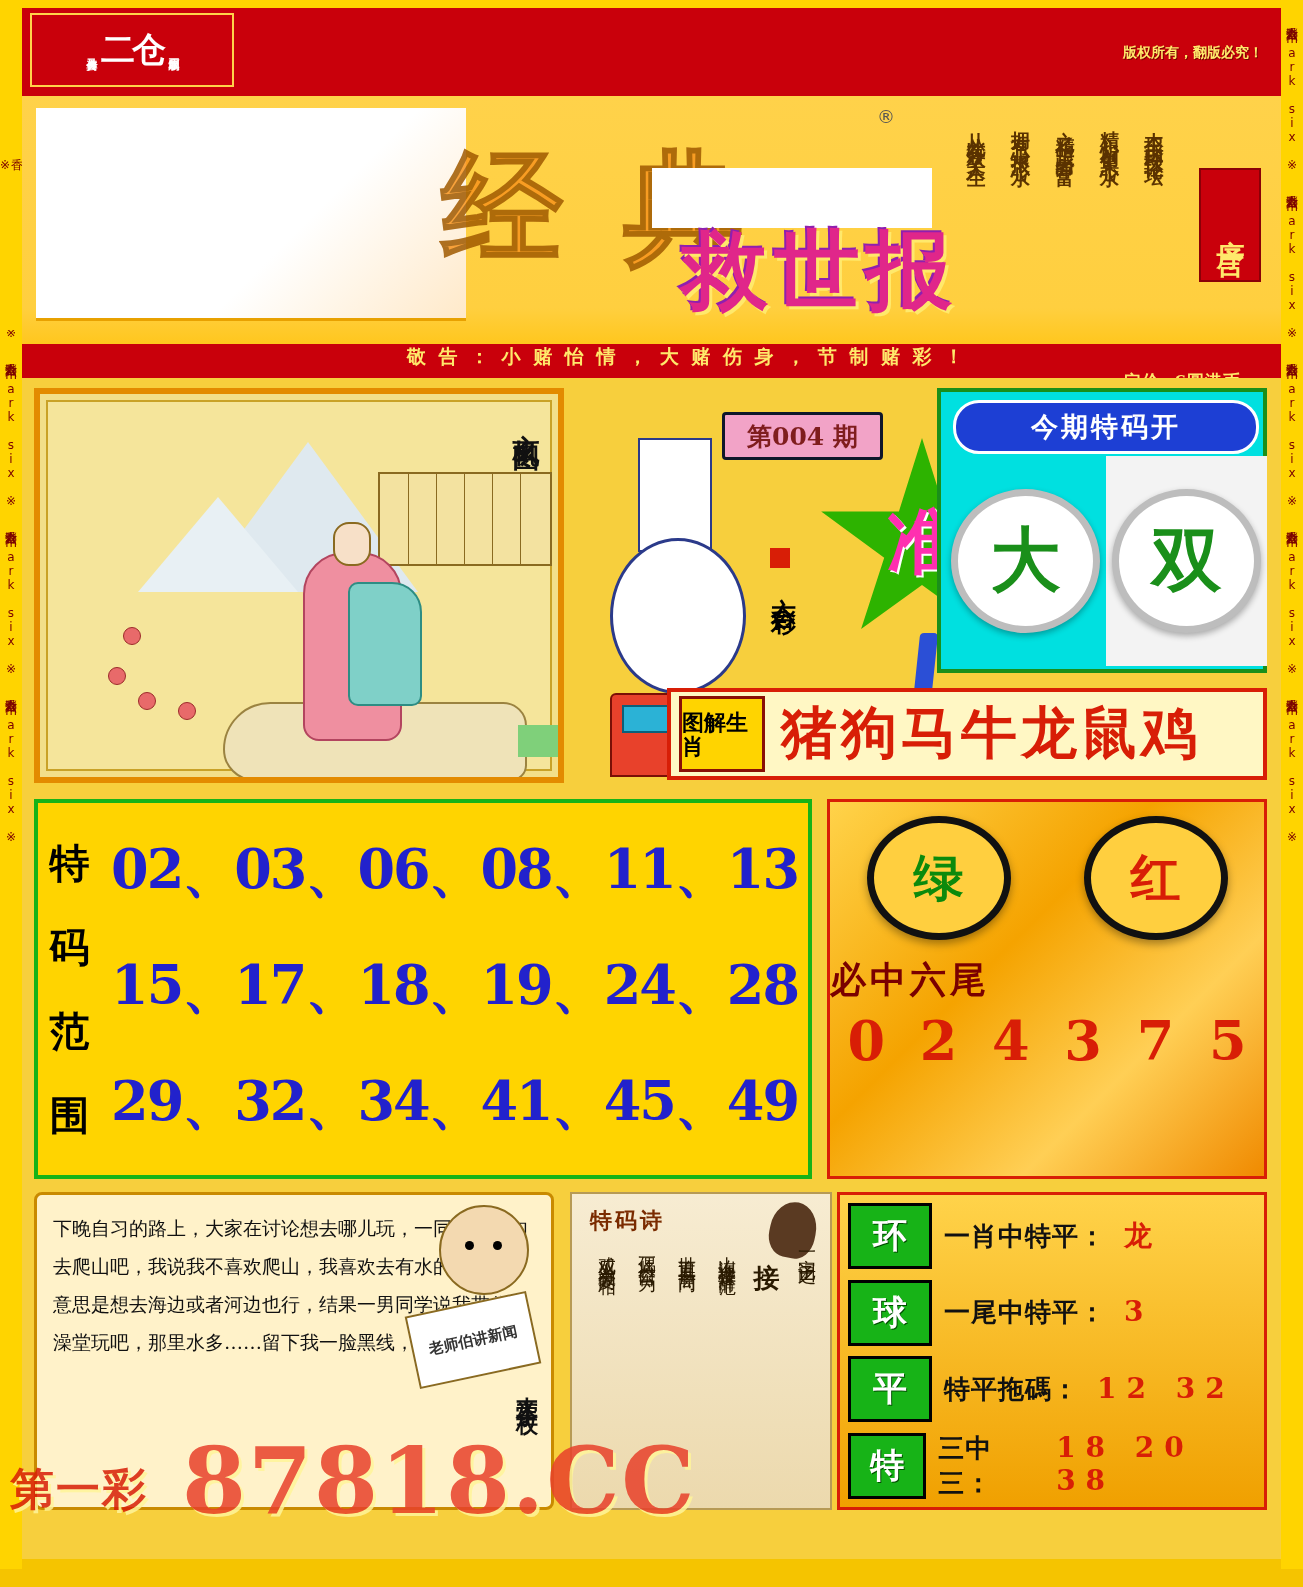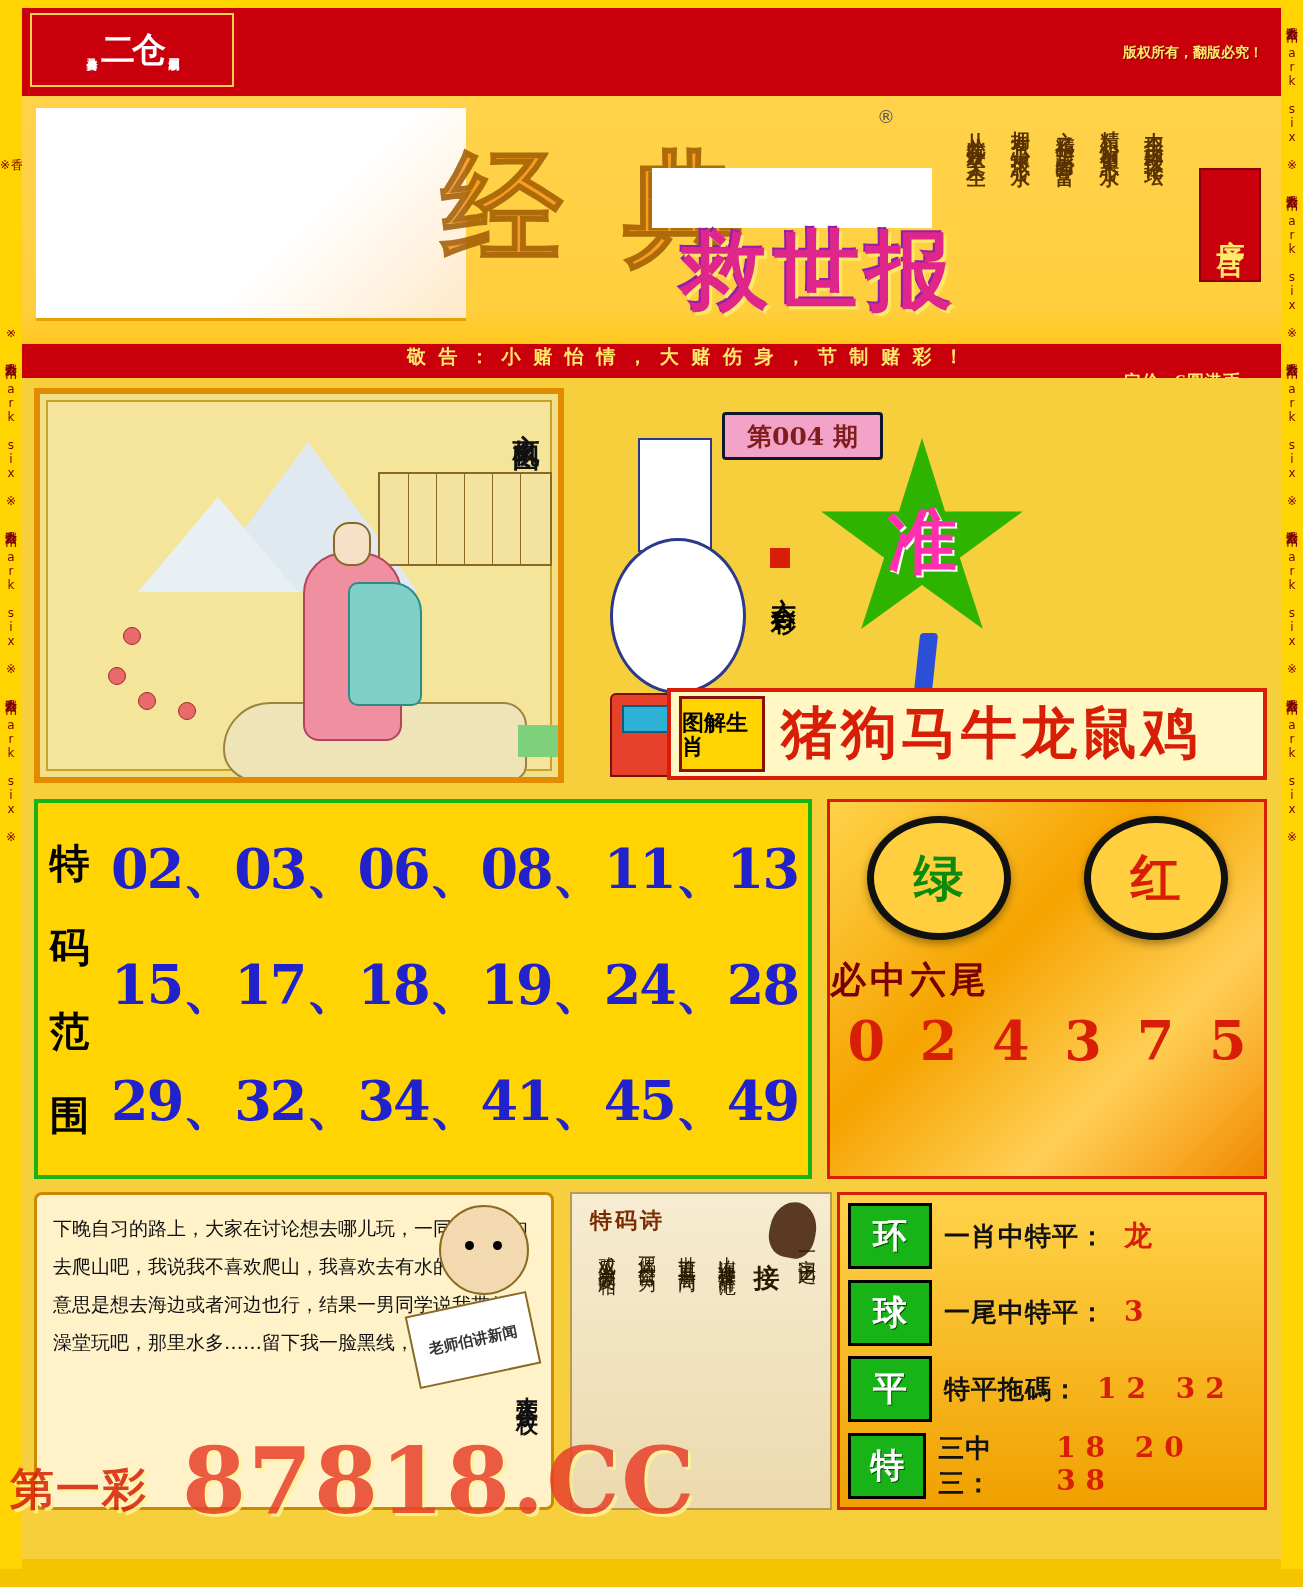--- a/index.html
+++ b/index.html
@@ -382,20 +382,31 @@
     </div>
     <div class="redsq"></div>
     <div class="liuhe">六合彩</div>
 
     <div class="star">
       <span>准</span>
     </div>
     <div class="excl"></div>
     <div class="excl-dot"></div>
 
+    <div class="tema-box">
+      <div class="tema-head">今期特码开</div>
+      <div class="tema-split">
+        <div class="l">
+          <div class="oval">大</div>
+        </div>
+        <div class="r">
+          <div class="oval">双</div>
+        </div>
+      </div>
+    </div>
 
     <div class="zodiac-row">
       <div class="zodiac-tag">图解生肖</div>
       <div class="zodiac-txt">猪狗马牛龙鼠鸡</div>
     </div>
   </div>
 
   <div class="band">
     <div class="num-box">
       <div class="num-label">

